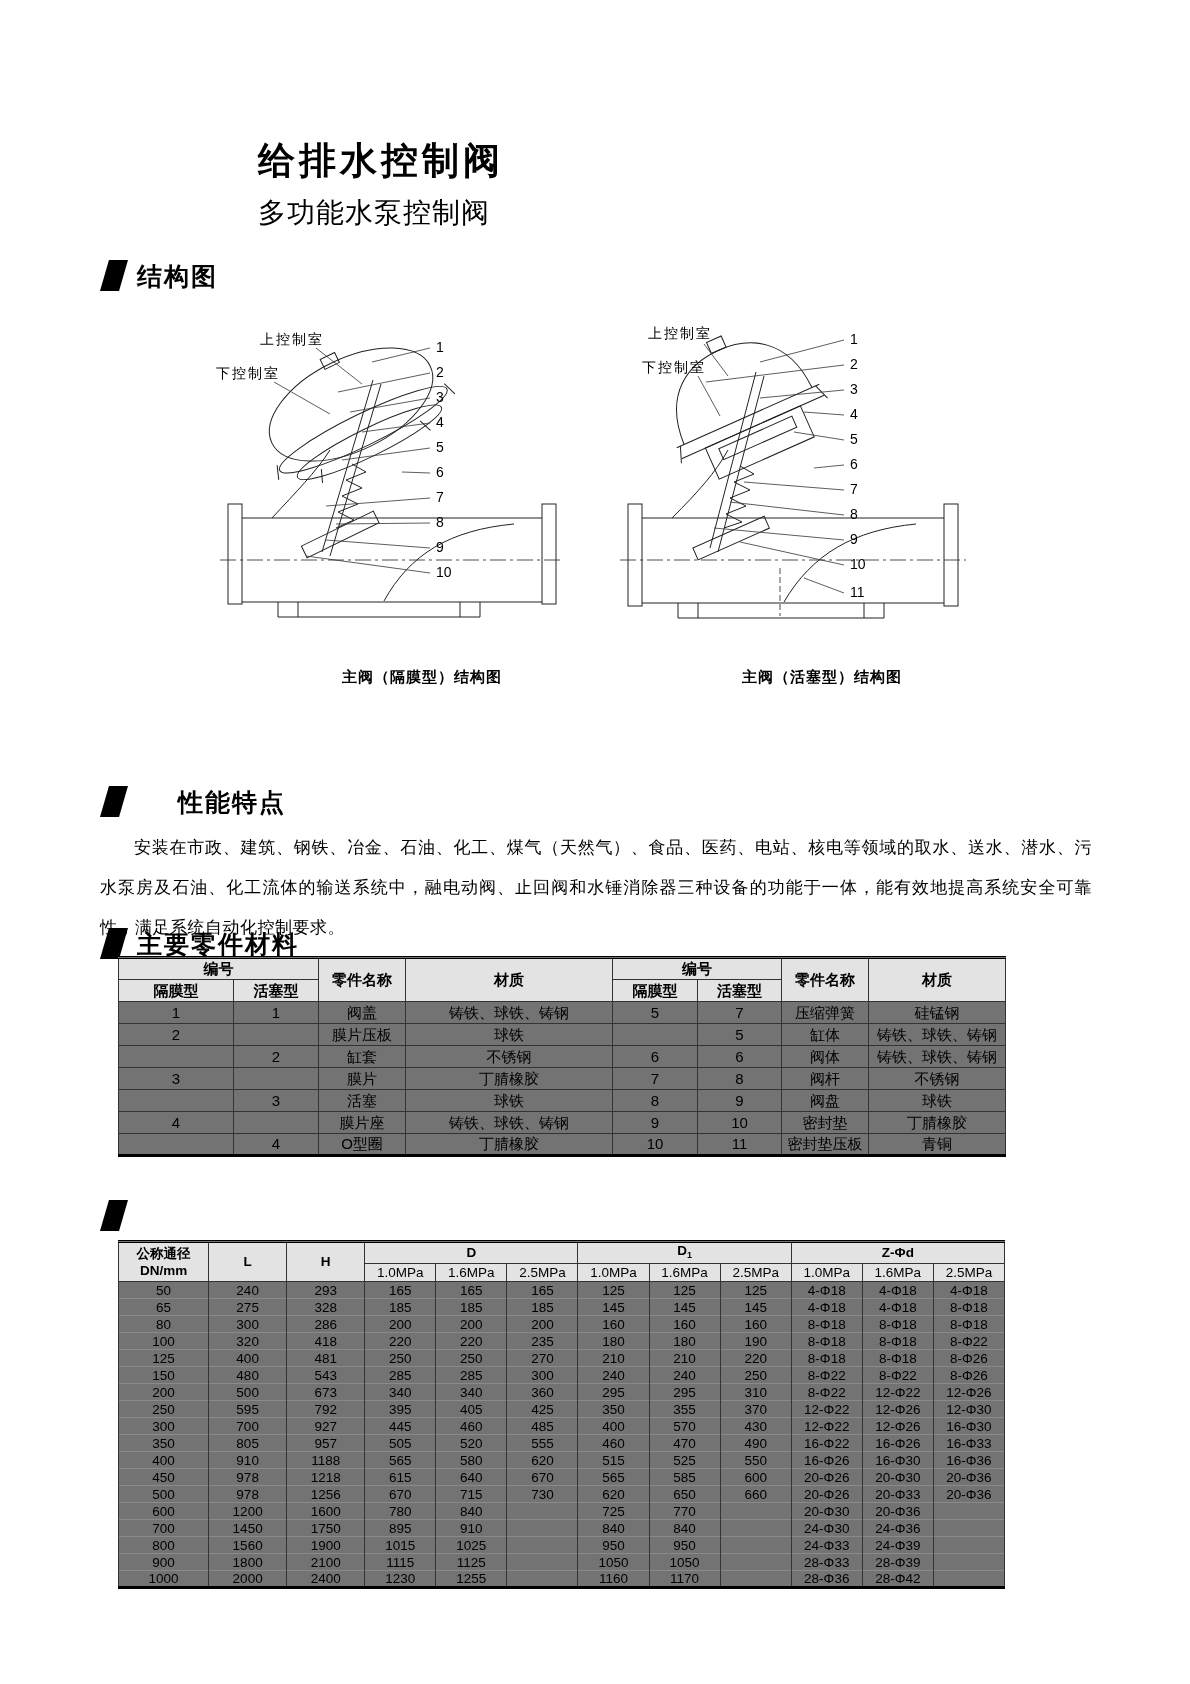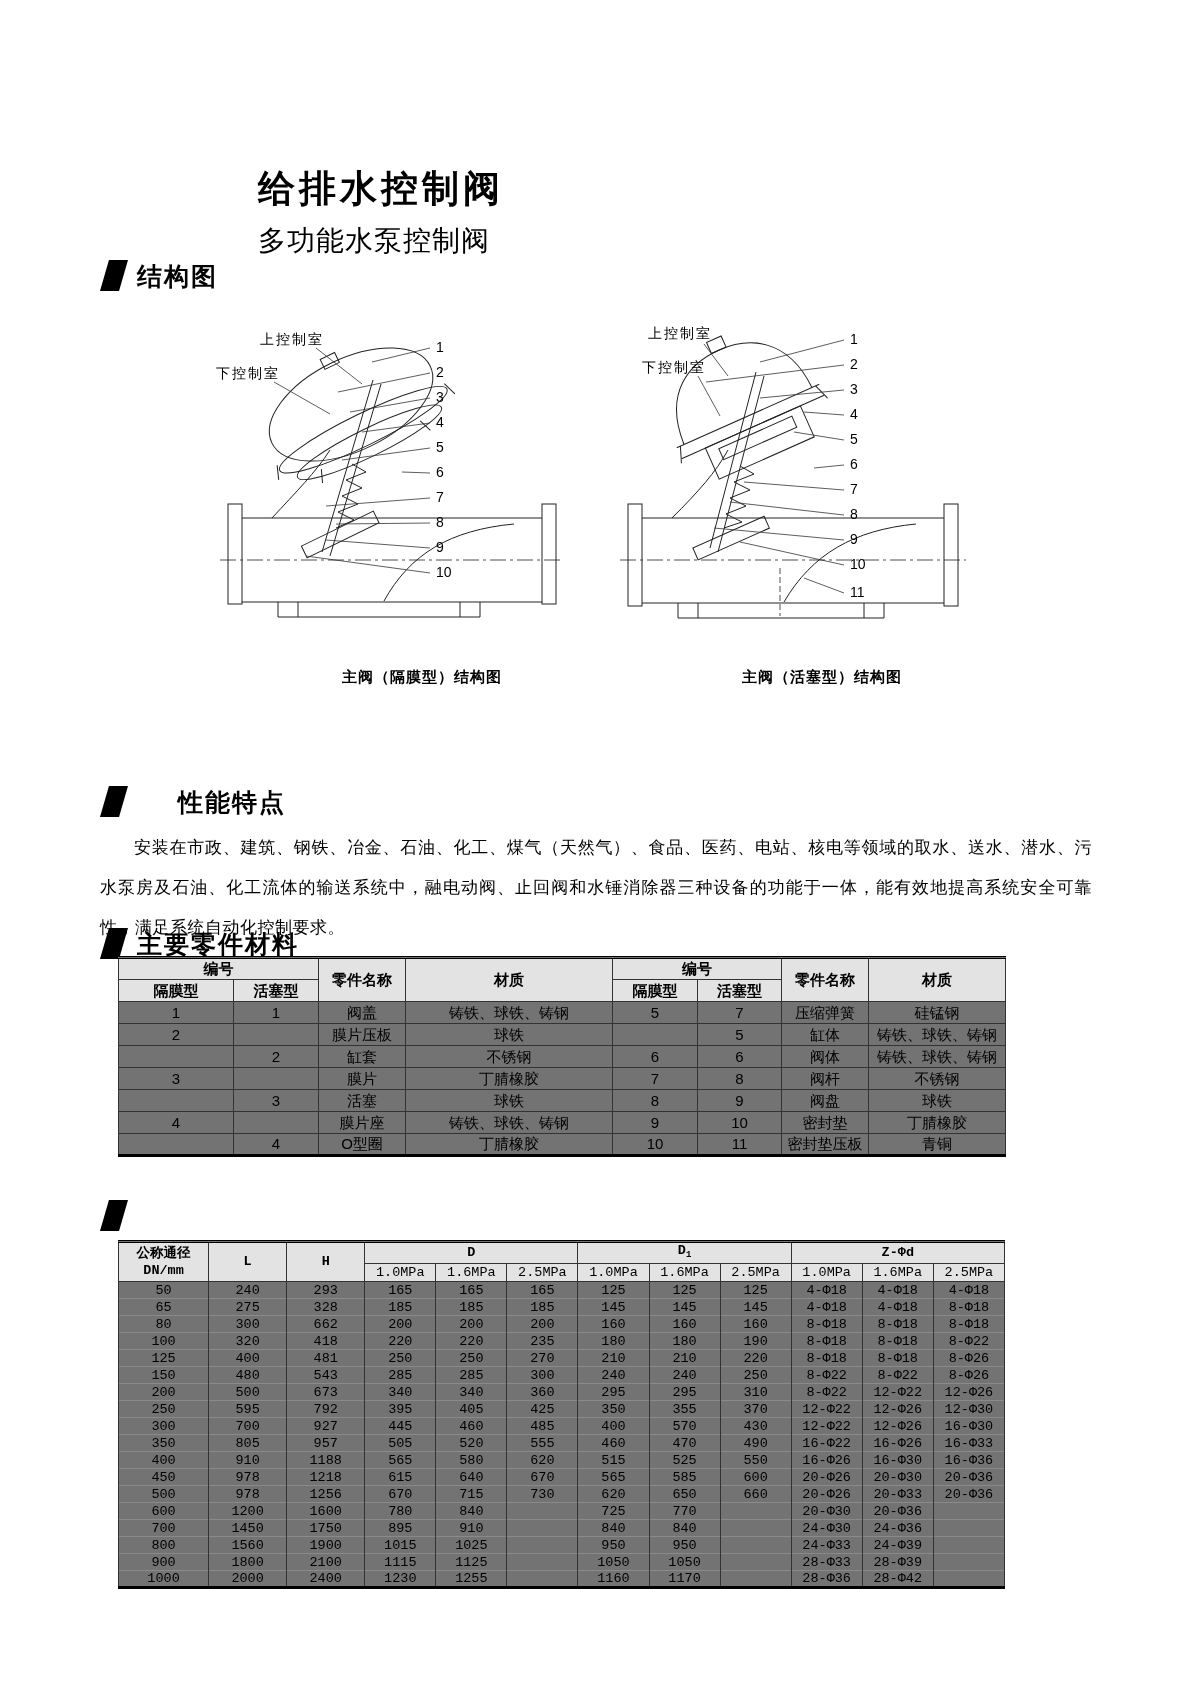--- a/index.html
+++ b/index.html
@@ -4,21 +4,21 @@
 <style>
   * { margin:0; padding:0; box-sizing:border-box; }
   html,body { background:#fff; }
   body {
     position:relative;
     width:1190px; height:1684px;
     font-family:"Liberation Sans", sans-serif;
     color:#000;
     overflow:hidden;
   }
-  .title-block { position:absolute; left:258px; top:136px;margin-top:28px; }
+  .title-block { position:absolute; left:258px; top:136px; }
   .doc-title {
     font-family:"Liberation Serif", serif;
     font-size:37px; font-weight:bold; letter-spacing:4px; color:#000;
   }
   .doc-subtitle { font-size:28px; font-weight:normal; margin-top:8px; letter-spacing:1px; }
 
   .section-header { position:absolute; display:flex; }
   .section-marker {
     width:28px; height:31px; background:#000; margin-right:9px;
     clip-path:polygon(32% 0, 100% 0, 68% 100%, 0 100%);
@@ -43,21 +43,21 @@
 
   .parts-table { left:118px; top:956px; width:887px; font-size:15px;
     border-top:3px double #000; border-bottom:3px solid #000; }
   .parts-table th, .parts-table td {
     border:1px solid #333; text-align:center; vertical-align:middle;
     padding:0 2px; height:22px; line-height:20px; overflow:hidden; white-space:nowrap;
   }
   .parts-table thead th { background:#e3e3e3; font-weight:bold; }
 
   .dims-table { left:118px; top:1240px; width:887px; font-size:13.5px;
-    border-top:3px double #000; border-bottom:3px solid #000;font-family:Liberation Mono, monospace; }
+    border-top:3px double #000; border-bottom:3px solid #000; }
   .dims-table th {
     border:1px solid #333; background:#e3e3e3; text-align:center; vertical-align:middle;
     font-weight:bold; height:18px; line-height:16px; padding:0 1px; overflow:hidden; white-space:nowrap;
   }
   .dims-table th.mpa { font-weight:normal; }
   .dims-table td {
     border-left:1px solid #333; border-right:1px solid #333; border-top:1px solid #8a8a8a;
     text-align:center; vertical-align:middle; height:17px; line-height:15px;
     padding:0 1px; overflow:hidden; white-space:nowrap;
   }
@@ -393,21 +393,21 @@
         <td>145</td>
         <td>145</td>
         <td>145</td>
         <td>4-Φ18</td>
         <td>4-Φ18</td>
         <td>8-Φ18</td>
       </tr>
       <tr>
         <td>80</td>
         <td>300</td>
-        <td>662</td>
+        <td>286</td>
         <td>200</td>
         <td>200</td>
         <td>200</td>
         <td>160</td>
         <td>160</td>
         <td>160</td>
         <td>8-Φ18</td>
         <td>8-Φ18</td>
         <td>8-Φ18</td>
       </tr>

